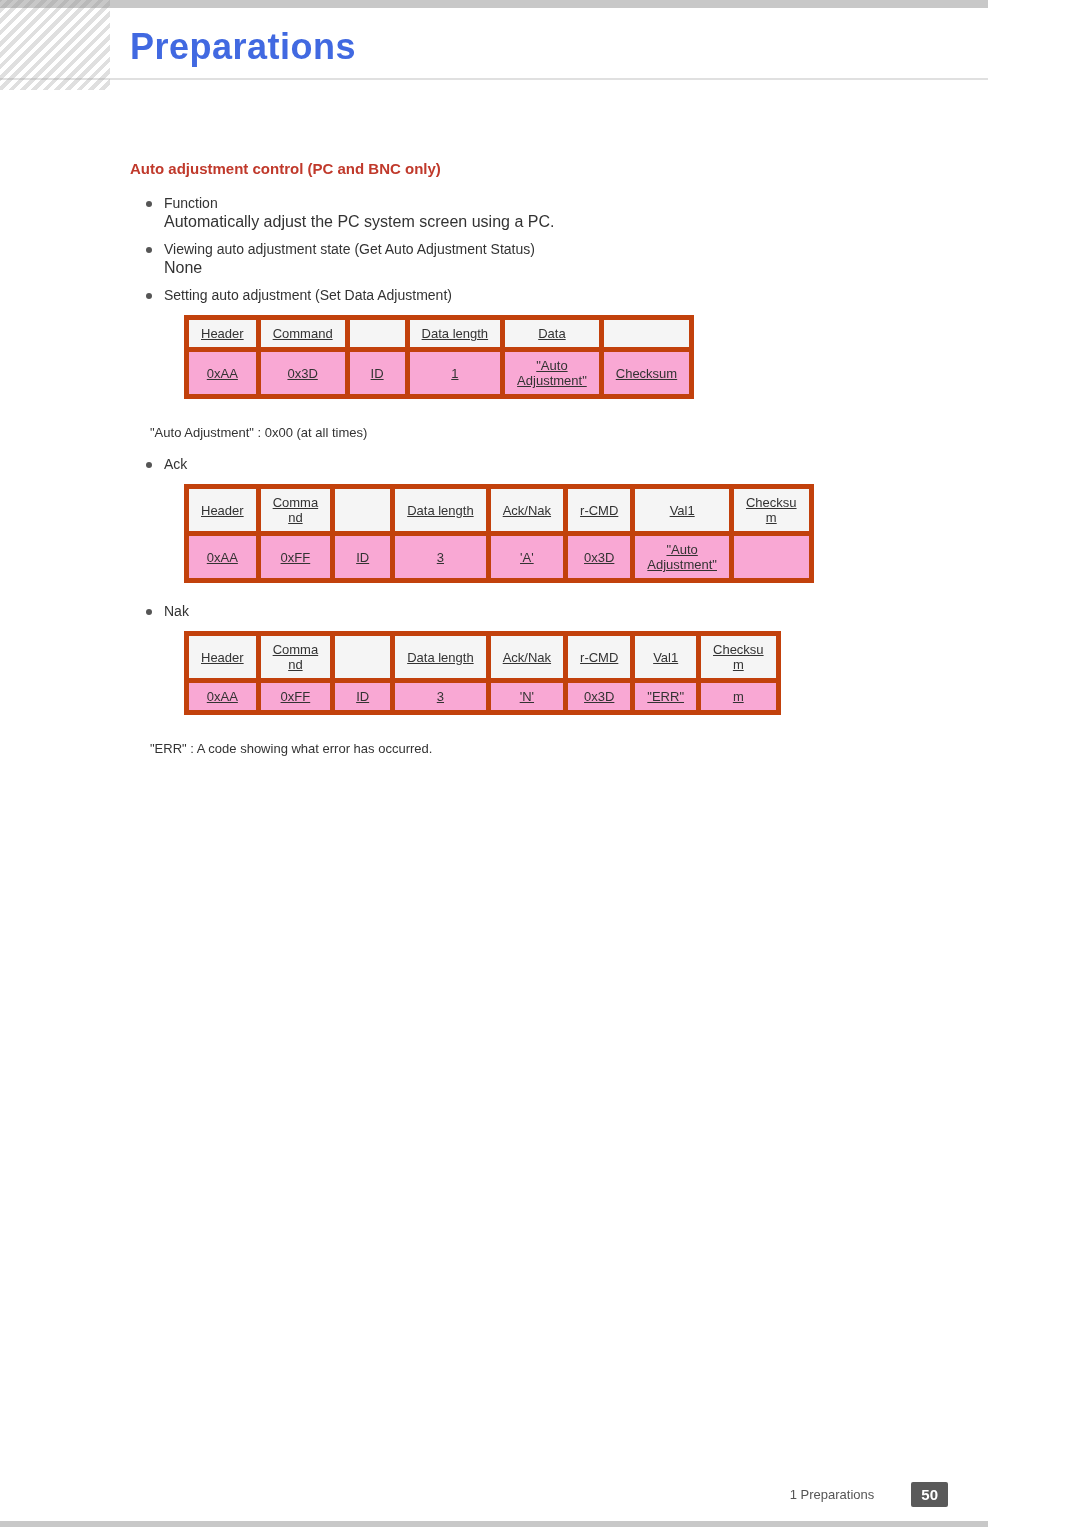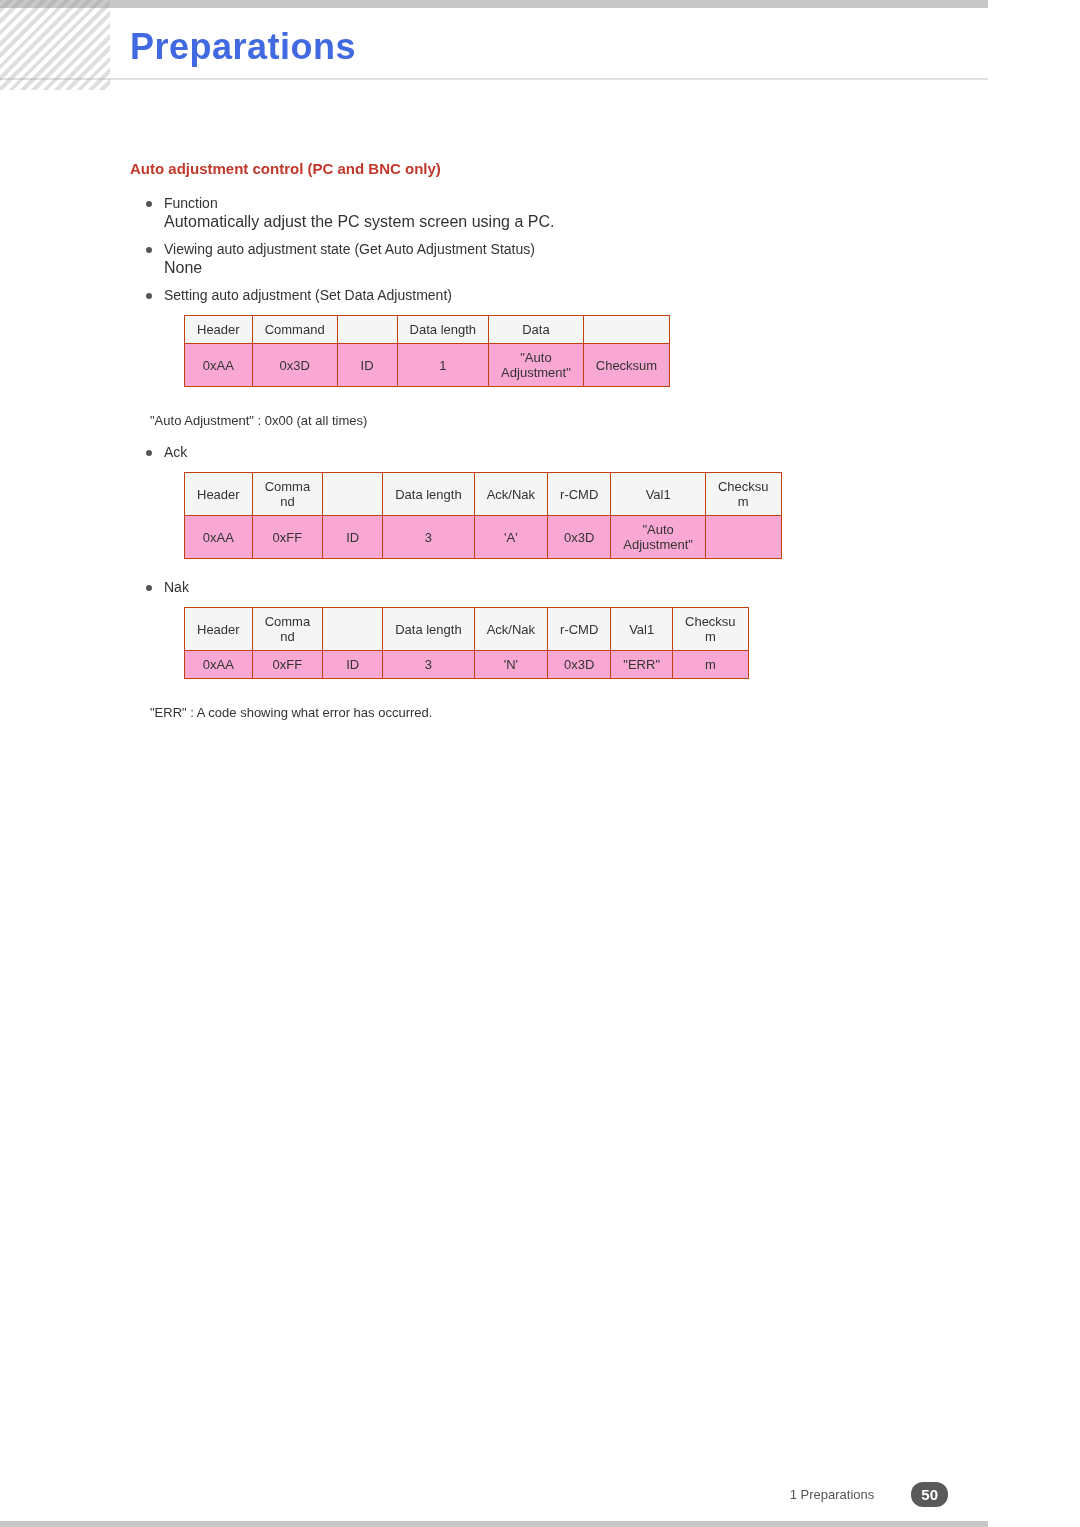--- a/index.html
+++ b/index.html
@@ -121,24 +121,25 @@
     .table-wrapper {
       margin: 12px 0 10px 20px;
     }
 
     table {
       border-collapse: collapse;
       font-size: 13px;
     }
 
     th, td {
-      border: 1px solid #c2410c;
+      border: 5px solid #c2410c;
       padding: 6px 12px;
       text-align: center;
       min-width: 60px;
+      text-decoration: underline;
     }
 
     th {
       background: #f5f5f5;
       font-weight: normal;
       color: #333;
     }
 
     td {
       background: #f9a8d4;
@@ -169,21 +170,21 @@
       color: #555;
       margin-right: 10px;
     }
 
     .footer-page {
       background: #5a5a5a;
       color: #fff;
       font-size: 15px;
       font-weight: bold;
       padding: 4px 10px;
-      border-radius: 12px;
+      border-radius: 2px;
     }
 
     .bottom-bar {
       position: absolute;
       bottom: 0;
       left: 0;
       right: 0;
       height: 6px;
       background: #c8c8c8;
     }

